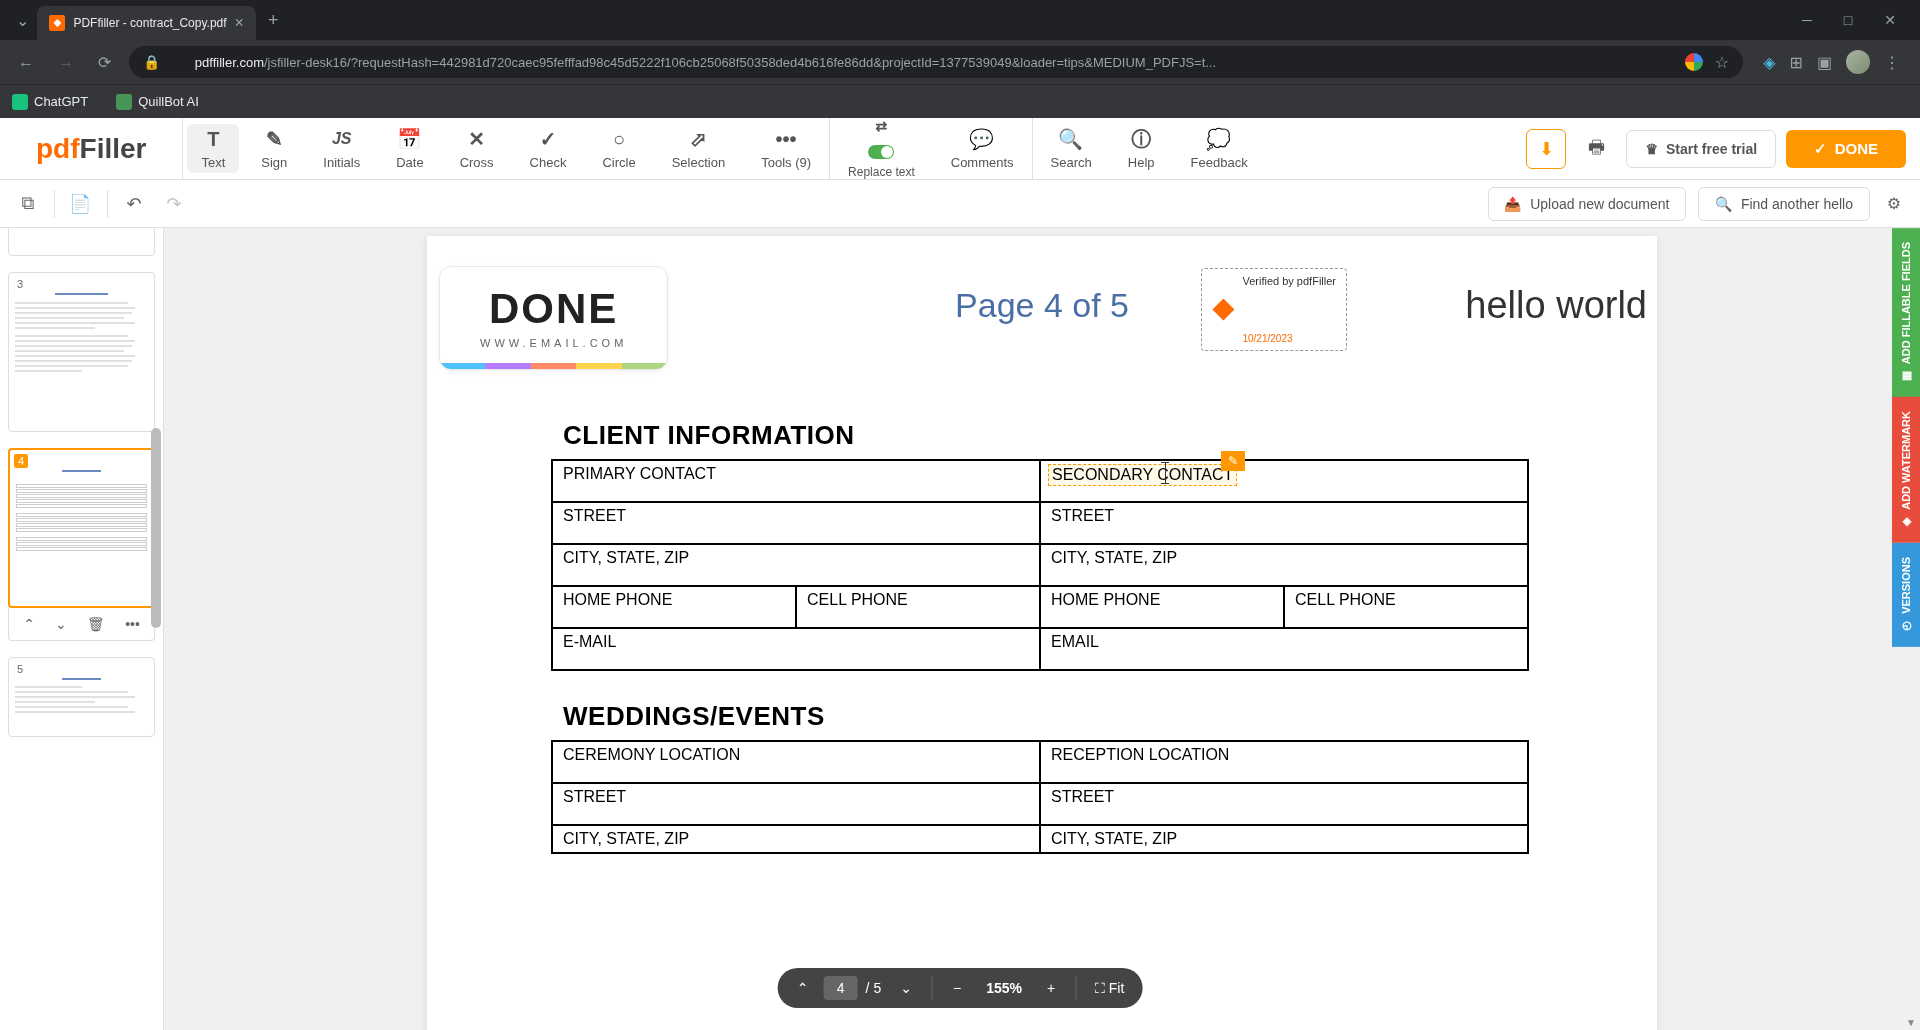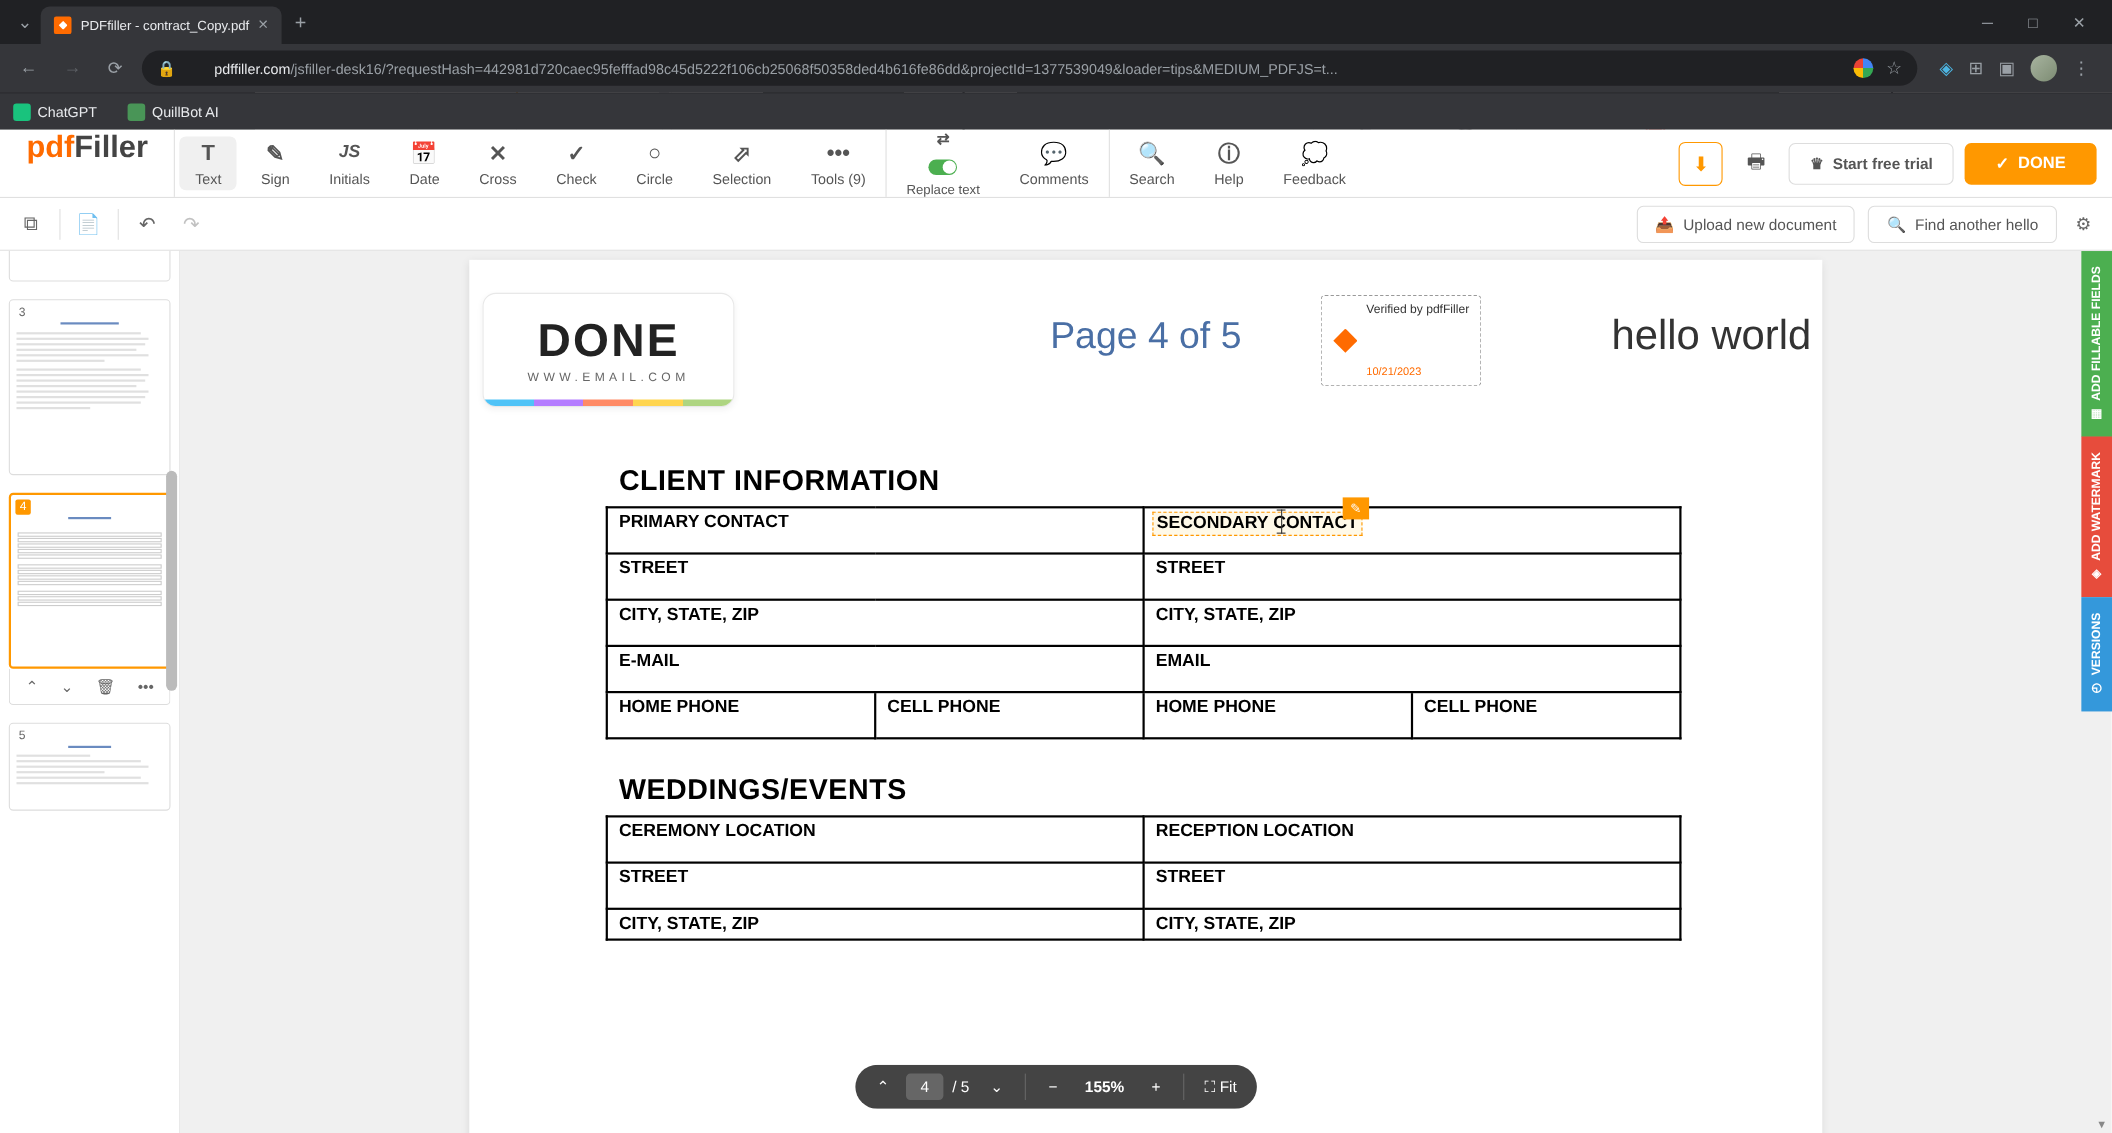--- a/index.html
+++ b/index.html
@@ -34,21 +34,21 @@
     .bookmarks-bar { background: #35363a; height: 34px; display: flex; align-items: center; padding: 0 12px; gap: 28px; border-top: 1px solid #2a2a2e; }
     .bookmark { display: flex; align-items: center; gap: 6px; color: #e8eaed; font-size: 13px; cursor: pointer; }
     .bm-icon { width: 16px; height: 16px; border-radius: 3px; }
     .bm-chatgpt { background: #19c37d; }
     .bm-quillbot { background: #499557; }
     
     
     .app { background: #fff; height: calc(1030px - 118px); display: flex; flex-direction: column; }
     
     .app-toolbar { height: 62px; background: #fff; border-bottom: 1px solid #e0e0e0; display: flex; align-items: stretch; }
-    .logo { padding: 0 24px; display: flex; }
+    .logo { padding: 0 36px; display: flex; align-items: center; }
     .logo-text { font-size: 28px; font-weight: 700; }
     .logo-text .pdf { color: #ff6b00; }
     .logo-text .filler { color: #444; }
     
     .tool-group { display: flex; align-items: stretch; border-left: 1px solid #e0e0e0; }
     .tool-btn { display: flex; flex-direction: column; align-items: center; justify-content: center; padding: 0 18px; gap: 4px; cursor: pointer; color: #555; font-size: 13px; position: relative; }
     .tool-btn.active { background: #f0f0f0; border-radius: 6px; margin: 6px 4px; padding: 0 14px; }
     .tool-icon { font-size: 20px; height: 24px; display: flex; align-items: center; font-weight: 600; }
     .replace-toggle { width: 26px; height: 14px; background: #4caf50; border-radius: 7px; position: relative; margin-bottom: 2px; }
     .replace-toggle::after { content: ''; position: absolute; right: 1px; top: 1px; width: 12px; height: 12px; background: white; border-radius: 50%; }
@@ -103,21 +103,21 @@
     .verified-text { font-size: 11px; }
     .verified-text .line1 { color: #333; }
     .verified-text .line2 { color: #ff6b00; font-size: 10px; margin-top: 46px; }
     
     .hello-text { position: absolute; top: 48px; right: 10px; font-size: 38px; color: #333; font-family: Arial; }
     
     .section-title { font-size: 26px; font-weight: 900; color: #000; margin: 46px 0 8px 136px; letter-spacing: 0.5px; }
     
     .info-table { width: 978px; margin-left: 124px; border-collapse: collapse; }
     .info-table td { border: 2px solid #000; padding: 4px 10px 18px; vertical-align: top; position: relative; }
-    .cell-label { font-size: 16px; font-weight: 700; color: #000; }
+    .cell-label { font-size: 16px; font-weight: 400; color: #000; }
     .half { width: 50%; }
     .quarter { width: 25%; }
     
     .highlight-box { border: 1px dashed #ff9800; background: rgba(255,235,180,0.3); position: absolute; padding: 1px 3px; }
     .edit-tag { position: absolute; background: #ff9800; width: 24px; height: 20px; display: flex; align-items: center; justify-content: center; color: white; font-size: 12px; }
     .text-cursor { position: absolute; width: 1px; height: 22px; background: #333; }
     .text-cursor::before, .text-cursor::after { content: ''; position: absolute; width: 8px; height: 1px; background: #333; left: -4px; }
     .text-cursor::before { top: 0; }
     .text-cursor::after { bottom: 0; }
     
@@ -424,28 +424,28 @@
           </tr>
           <tr>
             <td class="half" colspan="2"><span class="cell-label">STREET</span></td>
             <td class="half" colspan="2"><span class="cell-label">STREET</span></td>
           </tr>
           <tr>
             <td class="half" colspan="2"><span class="cell-label">CITY, STATE, ZIP</span></td>
             <td class="half" colspan="2"><span class="cell-label">CITY, STATE, ZIP</span></td>
           </tr>
           <tr>
-            <td class="half" colspan="2"><span class="cell-label">E-MAIL</span></td>
-            <td class="half" colspan="2"><span class="cell-label">EMAIL</span></td>
-          </tr>
-          <tr>
             <td class="quarter"><span class="cell-label">HOME PHONE</span></td>
             <td class="quarter"><span class="cell-label">CELL PHONE</span></td>
             <td class="quarter"><span class="cell-label">HOME PHONE</span></td>
             <td class="quarter"><span class="cell-label">CELL PHONE</span></td>
+          </tr>
+          <tr>
+            <td class="half" colspan="2"><span class="cell-label">E-MAIL</span></td>
+            <td class="half" colspan="2"><span class="cell-label">EMAIL</span></td>
           </tr>
         </tbody>
           </table>
         
         <div class="section-title" style="margin-top:30px">WEDDINGS/EVENTS</div>
         
         <table class="info-table">
           <tbody>
               <tr>
             <td class="half"><span class="cell-label">CEREMONY LOCATION</span></td>

